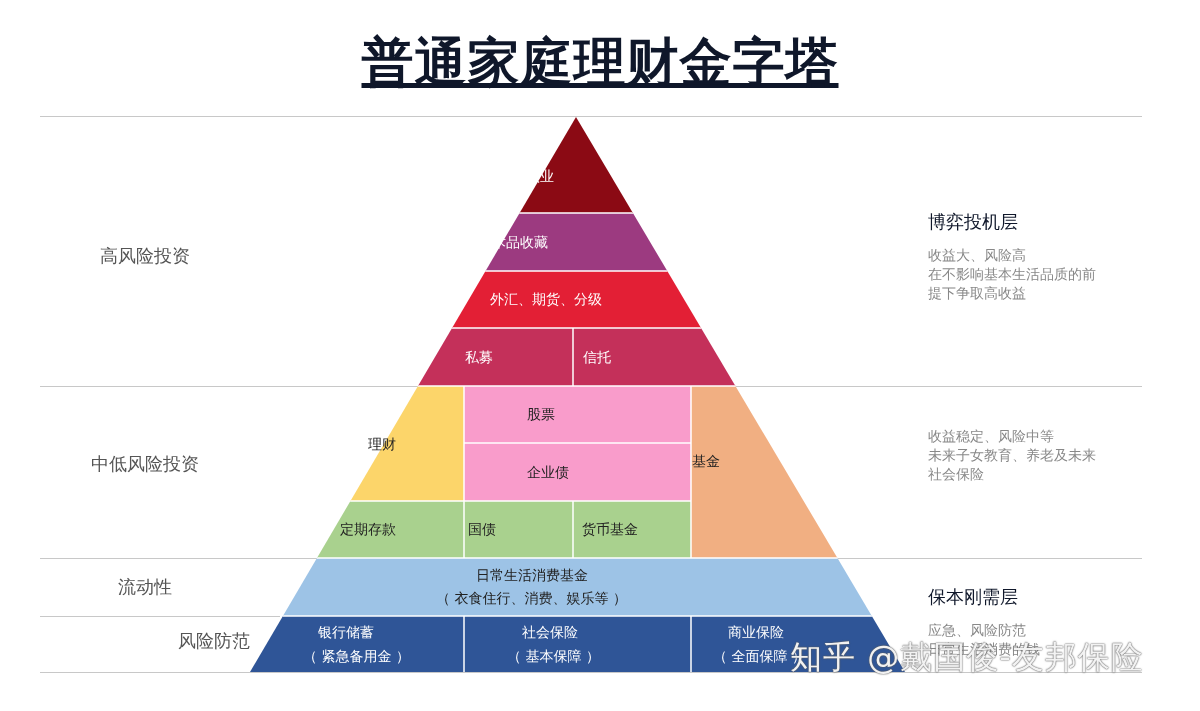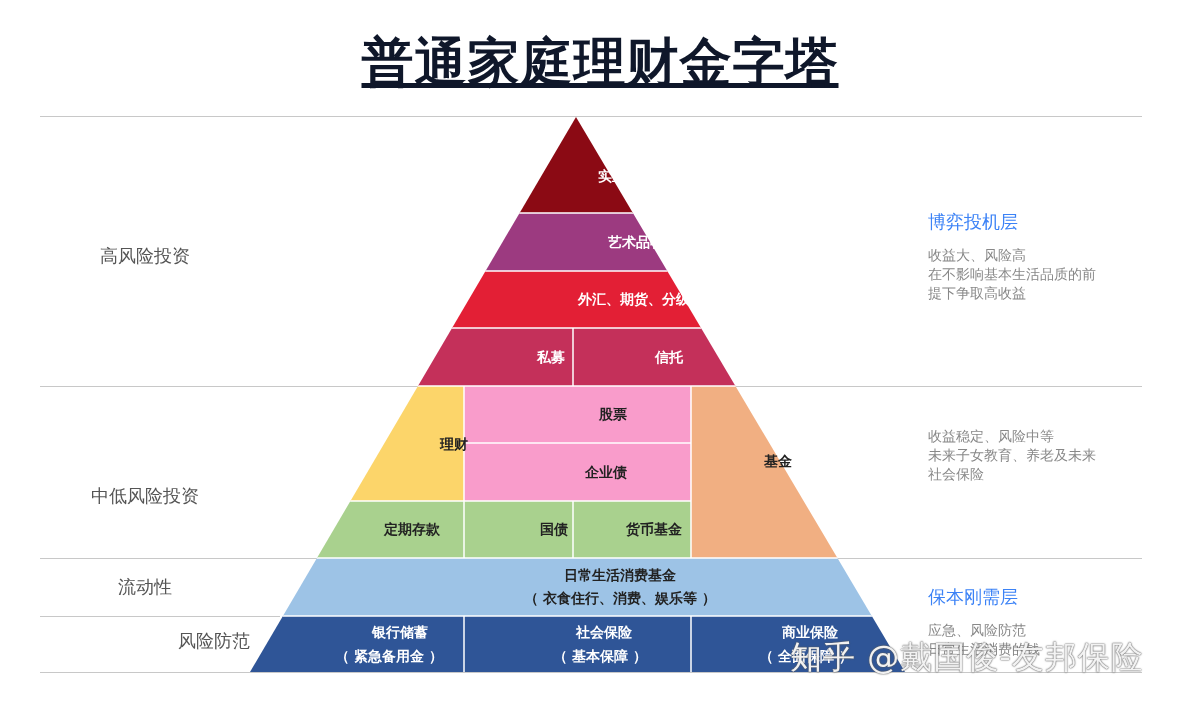--- a/index.html
+++ b/index.html
@@ -4,42 +4,42 @@
 <style>
   html, body { margin: 0; padding: 0; background: #ffffff; }
   body { width: 1200px; height: 711px; position: relative; overflow: hidden;
          font-family: "DejaVu Sans", "Liberation Sans", sans-serif; }
   .title { position: absolute; left: 0; top: 28px; width: 1200px; text-align: center;
            font-family: "DejaVu Serif", "Liberation Serif", serif; font-weight: bold;
            font-size: 52px; color: #0f172a; letter-spacing: 1px; text-decoration: underline; }
   .hline { position: absolute; height: 1px; background: #c8c8c8; }
   .left-label { position: absolute; width: 210px; text-align: center; font-size: 18px; color: #555; }
   .right-block { position: absolute; left: 928px; width: 230px; }
-  .right-title { font-size: 18px; color: #3b82f6; margin-bottom: 12px; }
+  .right-title { font-size: 18px; color: #0f172a; margin-bottom: 12px; }
   .right-desc { font-size: 14px; color: #888; line-height: 19px; }
   svg.pyr { position: absolute; left: 0; top: 0; }
-  .cell-text { position: absolute; color: #fff; font-weight: bold; font-size: 14px;
-               text-align: right; line-height: 22px; white-space: nowrap; }
+  .cell-text { position: absolute; color: #fff; font-weight: normal; font-size: 14px;
+               text-align: left; line-height: 22px; white-space: nowrap; }
   .cell-text.dark { color: #222; }
   .watermark { position: absolute; left: 790px; top: 636px; font-size: 32px; color: rgba(255,255,255,0.92);
                text-shadow: 0 0 2px #666, 0 0 1px #444; white-space: nowrap; letter-spacing: 1px; }
 </style>
 </head>
 <body>
 
 <div class="title">普通家庭理财金字塔</div>
 
 <div class="hline" style="left:40px; top:116px; width:1102px;"></div>
 <div class="hline" style="left:40px; top:386px; width:1102px;"></div>
 <div class="hline" style="left:40px; top:558px; width:1102px;"></div>
 <div class="hline" style="left:40px; top:616px; width:240px;"></div>
 <div class="hline" style="left:40px; top:672px; width:1102px;"></div>
 
 <div class="left-label" style="left:40px; top:244px;">高风险投资</div>
-<div class="left-label" style="left:40px; top:484px;">中低风险投资</div>
+<div class="left-label" style="left:40px; top:452px;">中低风险投资</div>
 <div class="left-label" style="left:40px; top:575px;">流动性</div>
 <div class="left-label" style="left:40px; top:629px;text-align:right;">风险防范</div>
 
 <svg class="pyr" width="1200" height="711">
   <defs>
     <clipPath id="tri">
         <polygon points="576,117 250,672 905,672"></polygon>
       </clipPath>
   </defs>
   <g clip-path="url(#tri)">

